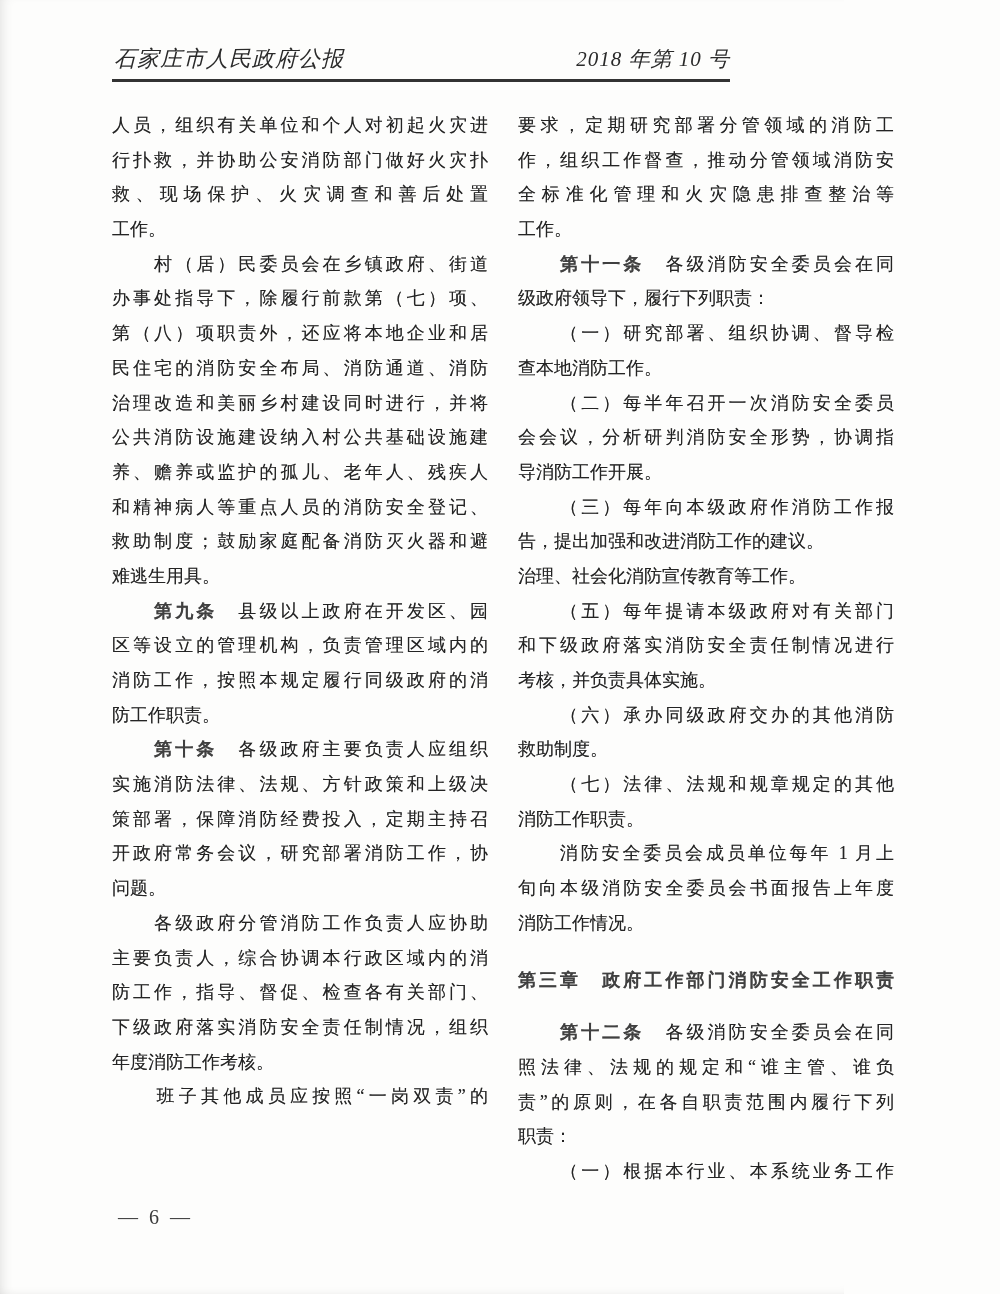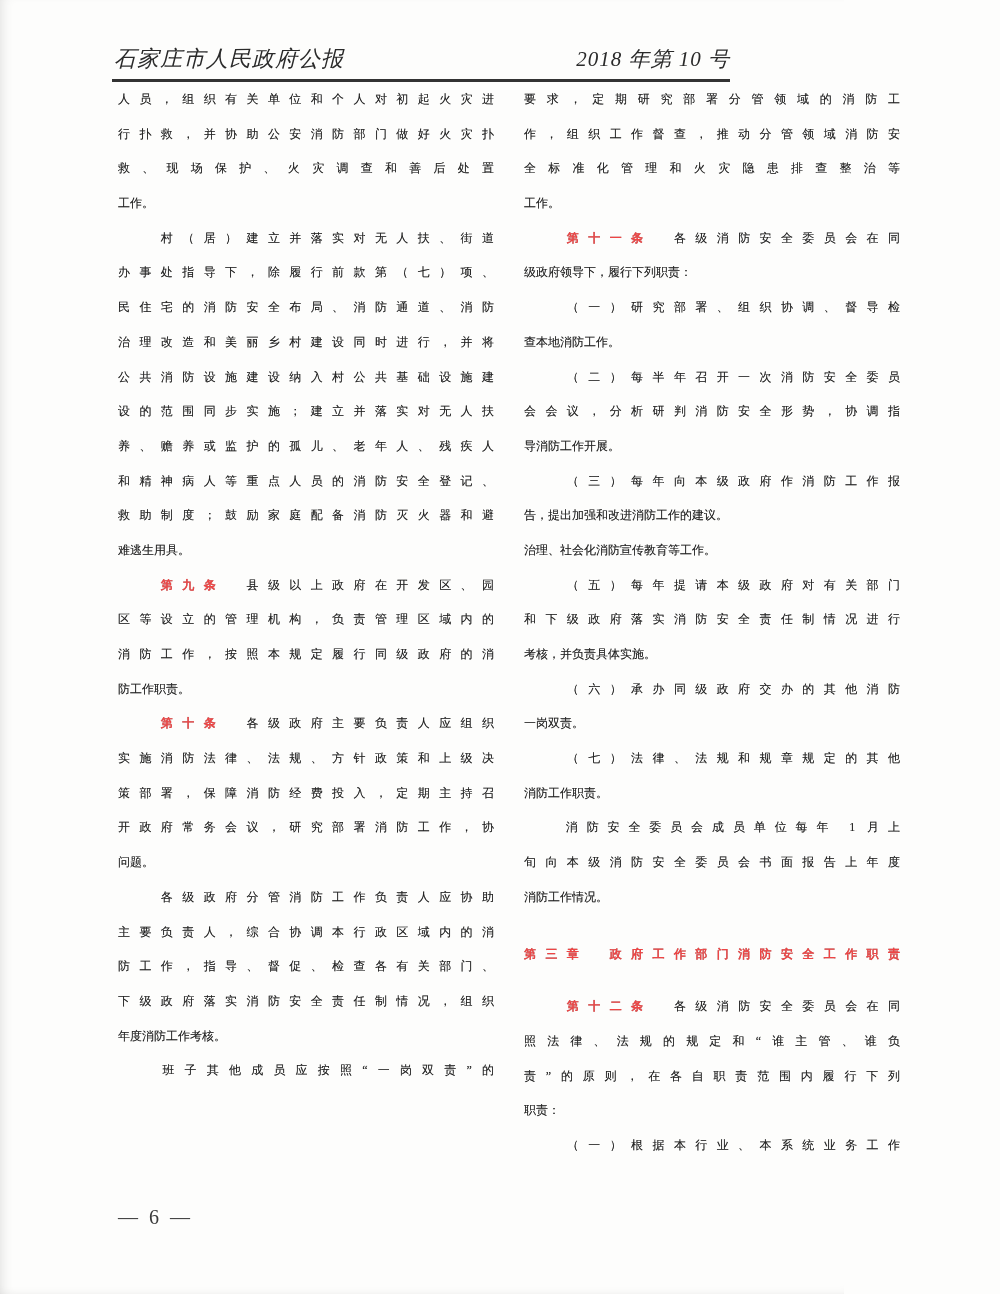--- a/index.html
+++ b/index.html
@@ -24,40 +24,39 @@
     font-size: 22px; font-style: italic; letter-spacing: 1px;
   }
   .header .issue {
     font-size: 21px; font-style: italic; letter-spacing: 1px;
   }
   .rule {
     position: absolute; left: 112px; right: 114px; top: 79px;
     height: 3px; background: #333;
   }
   .col {
-    position: absolute; top: 82px; width: 376px;
-    font-size: 12px; color: #242424;
+    position: absolute; top: 108px; width: 376px;
+    font-size: 18px; color: #242424;
     text-shadow: 0 0 0.6px rgba(30,30,30,.45);
-    margin-left: 6px;
   }
   .col.left  { left: 112px; }
   .col.right { left: 518px; }
   .line {
     height: 34.7px; line-height: 34.7px;
     overflow: visible;
   }
   .line.j {
     text-align: justify;
     text-align-last: justify;
     text-justify: inter-character;
   }
   .b {
     font-weight: bold;
     font-family: "Liberation Sans", "DejaVu Sans", sans-serif;
-    color: #ef4444;
+    color: #404040;
   }
   .line.h {
     margin: 22px 0 18px 0;
     font-weight: bold;
   }
   .pagenum {
     position: absolute; left: 118px; top: 1202px;
     font-size: 20px; color: #3a3a3a;
     letter-spacing: 3px;
     height: 30px; line-height: 30px;
@@ -70,26 +69,26 @@
   <div class="header">
     <span class="title">石家庄市人民政府公报</span>
     <span class="issue">2018 年第 10 号</span>
   </div>
   <div class="rule"></div>
   <div class="col left" id="col-left">
       <div class="line j"><span>人员，组织有关单位和个人对初起火灾进</span></div>
       <div class="line j"><span>行扑救，并协助公安消防部门做好火灾扑</span></div>
       <div class="line j"><span>救、现场保护、火灾调查和善后处置</span></div>
       <div class="line"><span>工作。</span></div>
-      <div class="line j"><span>　　村（居）建立并落实对无人扶、街道</span></div>
+      <div class="line j"><span>　　村（居）民委员会在乡镇政府、街道</span></div>
       <div class="line j"><span>办事处指导下，除履行前款第（七）项、</span></div>
+      <div class="line j"><span>第（八）项职责外，还应将本地企业和居</span></div>
       <div class="line j"><span>民住宅的消防安全布局、消防通道、消防</span></div>
       <div class="line j"><span>治理改造和美丽乡村建设同时进行，并将</span></div>
       <div class="line j"><span>公共消防设施建设纳入村公共基础设施建</span></div>
-      <div class="line j"><span>设的范围同步实施；建立并落实对无人扶</span></div>
       <div class="line j"><span>养、赡养或监护的孤儿、老年人、残疾人</span></div>
       <div class="line j"><span>和精神病人等重点人员的消防安全登记、</span></div>
       <div class="line j"><span>救助制度；鼓励家庭配备消防灭火器和避</span></div>
       <div class="line"><span>难逃生用具。</span></div>
       <div class="line j"><span class="b">　　第九条</span><span>　县级以上政府在开发区、园</span></div>
       <div class="line j"><span>区等设立的管理机构，负责管理区域内的</span></div>
       <div class="line j"><span>消防工作，按照本规定履行同级政府的消</span></div>
       <div class="line"><span>防工作职责。</span></div>
       <div class="line j"><span class="b">　　第十条</span><span>　各级政府主要负责人应组织</span></div>
       <div class="line j"><span>实施消防法律、法规、方针政策和上级决</span></div>
@@ -115,21 +114,21 @@
       <div class="line j"><span>　　（二）每半年召开一次消防安全委员</span></div>
       <div class="line j"><span>会会议，分析研判消防安全形势，协调指</span></div>
       <div class="line"><span>导消防工作开展。</span></div>
       <div class="line j"><span>　　（三）每年向本级政府作消防工作报</span></div>
       <div class="line"><span>告，提出加强和改进消防工作的建议。</span></div>
       <div class="line"><span>治理、社会化消防宣传教育等工作。</span></div>
       <div class="line j"><span>　　（五）每年提请本级政府对有关部门</span></div>
       <div class="line j"><span>和下级政府落实消防安全责任制情况进行</span></div>
       <div class="line"><span>考核，并负责具体实施。</span></div>
       <div class="line j"><span>　　（六）承办同级政府交办的其他消防</span></div>
-      <div class="line"><span>一岗双责。</span></div>
+      <div class="line"><span>救助制度。</span></div>
       <div class="line j"><span>　　（七）法律、法规和规章规定的其他</span></div>
       <div class="line"><span>消防工作职责。</span></div>
       <div class="line j"><span>　　消防安全委员会成员单位每年 1 月上</span></div>
       <div class="line j"><span>旬向本级消防安全委员会书面报告上年度</span></div>
       <div class="line"><span>消防工作情况。</span></div>
       <div class="line j h"><span class="b">第三章　政府工作部门消防安全工作职责</span></div>
       <div class="line j"><span class="b">　　第十二条</span><span>　各级消防安全委员会在同</span></div>
       <div class="line j"><span>照法律、法规的规定和“谁主管、谁负</span></div>
       <div class="line j"><span>责”的原则，在各自职责范围内履行下列</span></div>
       <div class="line"><span>职责：</span></div>

